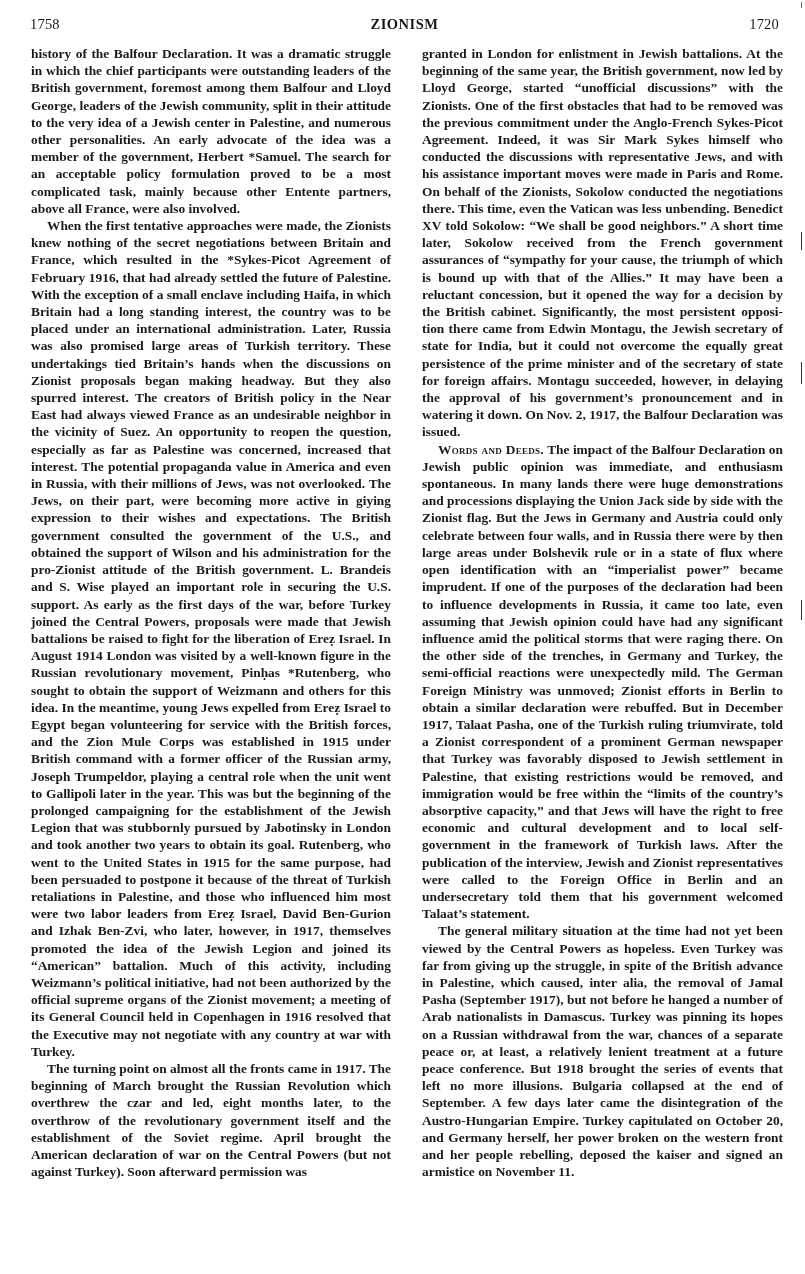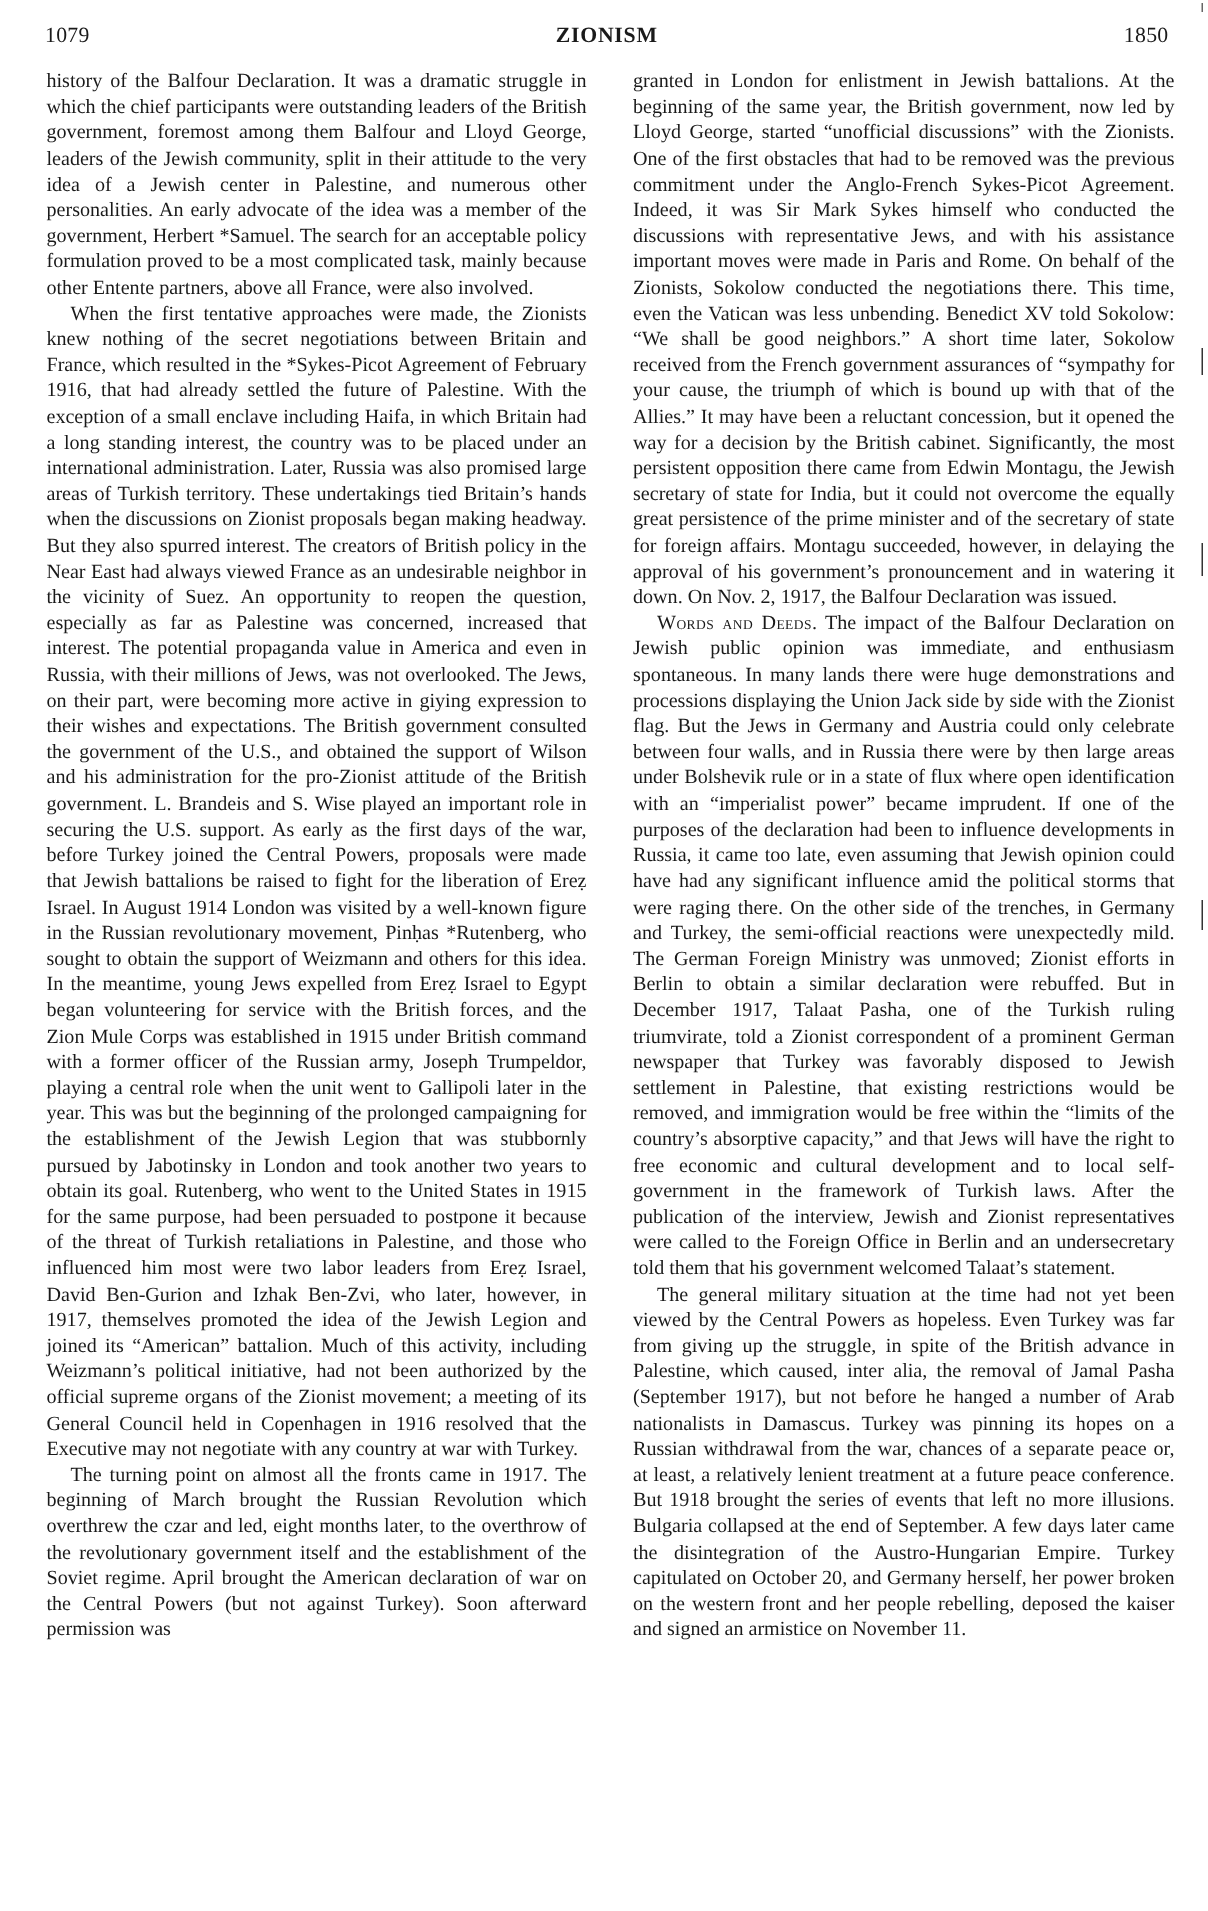--- a/index.html
+++ b/index.html
@@ -11,39 +11,39 @@
   .header {
     position: absolute; top: 16px; left: 30px; right: 26px; height: 22px;
     font-size: 14.5px; letter-spacing: 0.2px;
   }
   .page-left { position: absolute; left: 0; top: 0; }
   .running-title { position: absolute; left: 50%; transform: translateX(-50%); top: 0; letter-spacing: 0.5px; font-weight: bold; }
   .page-right { position: absolute; right: 0; top: 0; }
   .column {
     position: absolute; top: 45px; width: 360px;
     font-size: 13.4px; line-height: 17.2px;
-    text-align: justify; hyphens: manual;
+    text-align: justify; hyphens: manual; font-weight: bold;
   }
   .col-left { left: 31px; }
   .col-right { left: 422px; width: 361px; }
   .column p { margin: 0; text-indent: 0; }
   .column p.indent { text-indent: 16px; }
   .smallcaps { font-variant: small-caps; letter-spacing: 0.3px; }
   .margin-mark {
     position: absolute; right: 3px; width: 1.5px; background: #333;
   }
   .edge-dot { position: absolute; right: 3px; top: 2px; width: 1px; height: 6px; background: #666; }
 </style>
 </head>
 <body>
 
 <div class="header">
-  <span class="page-left">1079</span>
+  <span class="page-left">1758</span>
   <span class="running-title">ZIONISM</span>
-  <span class="page-right">1850</span>
+  <span class="page-right">1720</span>
 </div>
 
 <div class="edge-dot"></div>
 
 <div class="column col-left">
   <p>history of the Balfour Declaration. It was a dramatic struggle in which the chief participants were outstanding leaders of the British government, foremost among them Balfour and Lloyd George, leaders of the Jewish community, split in their attitude to the very idea of a Jewish center in Palestine, and numerous other personalities. An early advocate of the idea was a member of the government, Herbert *Samuel. The search for an acceptable policy formulation proved to be a most complicated task, mainly because other Entente partners, above all France, were also involved.</p>
   <p class="indent">When the first tentative approaches were made, the Zionists knew nothing of the secret negotiations between Britain and France, which resulted in the *Sykes-Picot Agreement of February 1916, that had already settled the future of Palestine. With the exception of a small enclave including Haifa, in which Britain had a long standing interest, the country was to be placed under an internation­al administration. Later, Russia was also promised large areas of Turkish territory. These undertakings tied Britain’s hands when the discussions on Zionist proposals began making headway. But they also spurred interest. The creators of British policy in the Near East had always viewed France as an undesirable neighbor in the vicinity of Suez. An opportunity to reopen the question, especially as far as Palestine was concerned, increased that interest. The potential propaganda value in America and even in Russia, with their millions of Jews, was not overlooked. The Jews, on their part, were becoming more active in giying expression to their wishes and expectations. The British government consulted the government of the U.S., and obtained the support of Wilson and his administration for the pro-Zionist attitude of the British government. L. Brandeis and S. Wise played an important role in securing the U.S. support. As early as the first days of the war, before Turkey joined the Central Powers, proposals were made that Jewish battalions be raised to fight for the liberation of Ereẓ Israel. In August 1914 London was visited by a well-known figure in the Russian revolutionary movement, Pinḥas *Rutenberg, who sought to obtain the support of Weizmann and others for this idea. In the meantime, young Jews expelled from Ereẓ Israel to Egypt began volunteering for service with the British forces, and the Zion Mule Corps was established in 1915 under British command with a former officer of the Russian army, Joseph Trumpeldor, playing a central role when the unit went to Gallipoli later in the year. This was but the beginning of the prolonged campaigning for the establishment of the Jewish Legion that was stubbornly pursued by Jabotinsky in London and took another two years to obtain its goal. Rutenberg, who went to the United States in 1915 for the same purpose, had been persuaded to postpone it because of the threat of Turkish retaliations in Palestine, and those who influenced him most were two labor leaders from Ereẓ Israel, David Ben-Gurion and Izhak Ben-Zvi, who later, however, in 1917, themselves promoted the idea of the Jewish Legion and joined its “American” battalion. Much of this activity, including Weizmann’s political initiative, had not been authorized by the official supreme organs of the Zionist movement; a meeting of its General Council held in Copenhagen in 1916 resolved that the Executive may not negotiate with any country at war with Turkey.</p>
   <p class="indent">The turning point on almost all the fronts came in 1917. The beginning of March brought the Russian Revolution which overthrew the czar and led, eight months later, to the overthrow of the revolutionary government itself and the establishment of the Soviet regime. April brought the American declaration of war on the Central Powers (but not against Turkey). Soon afterward permission was</p>
 </div>
 

